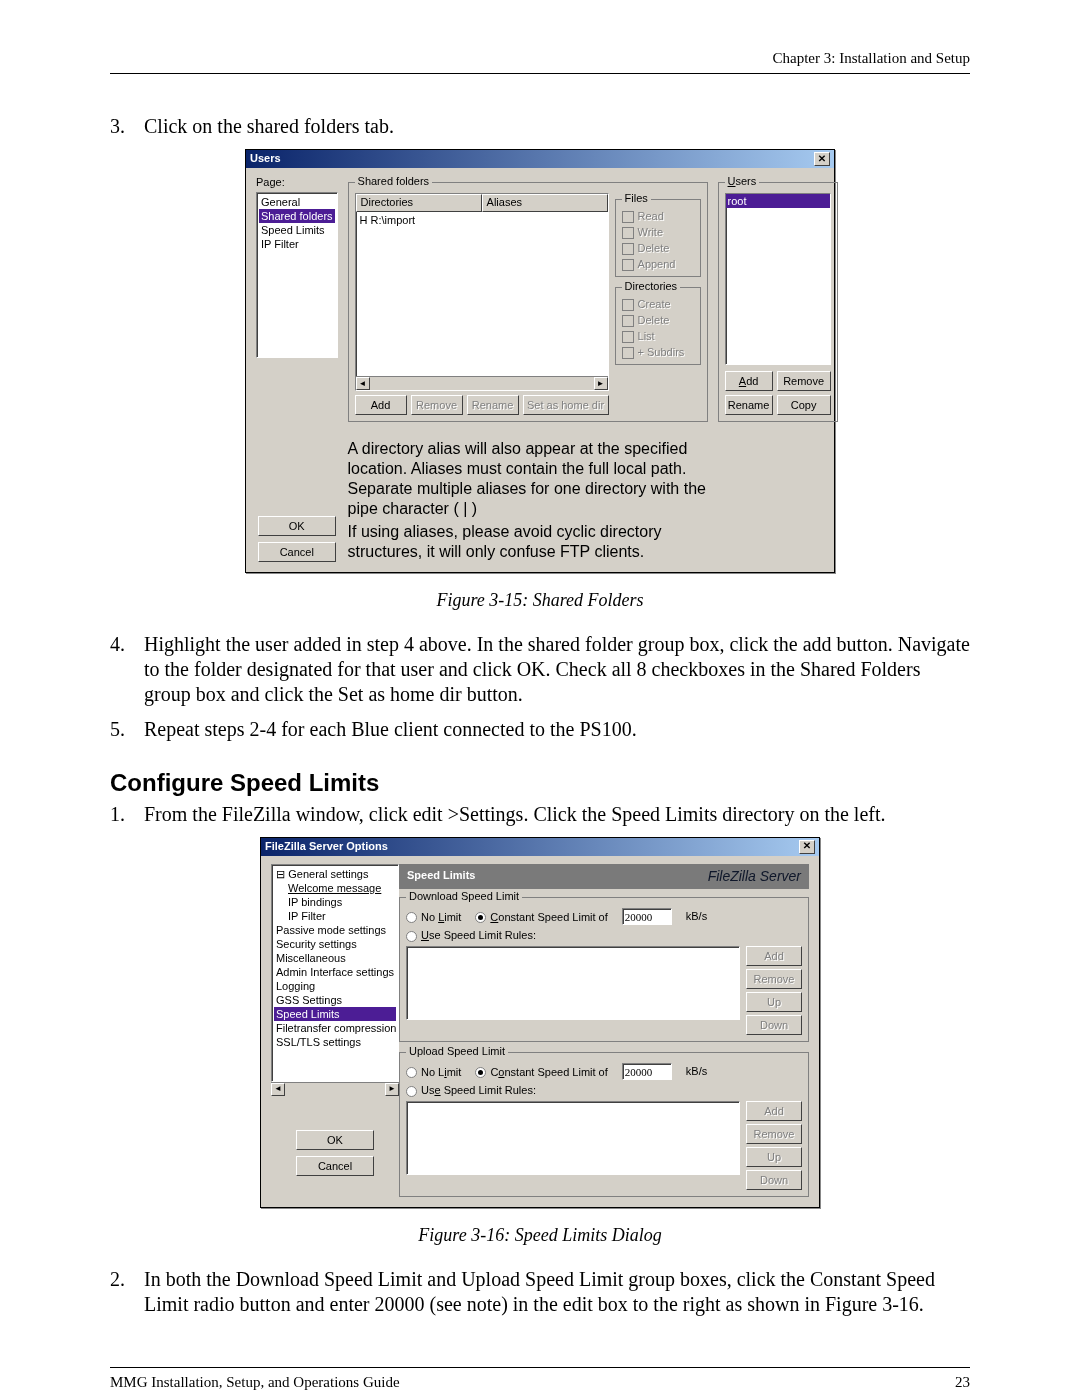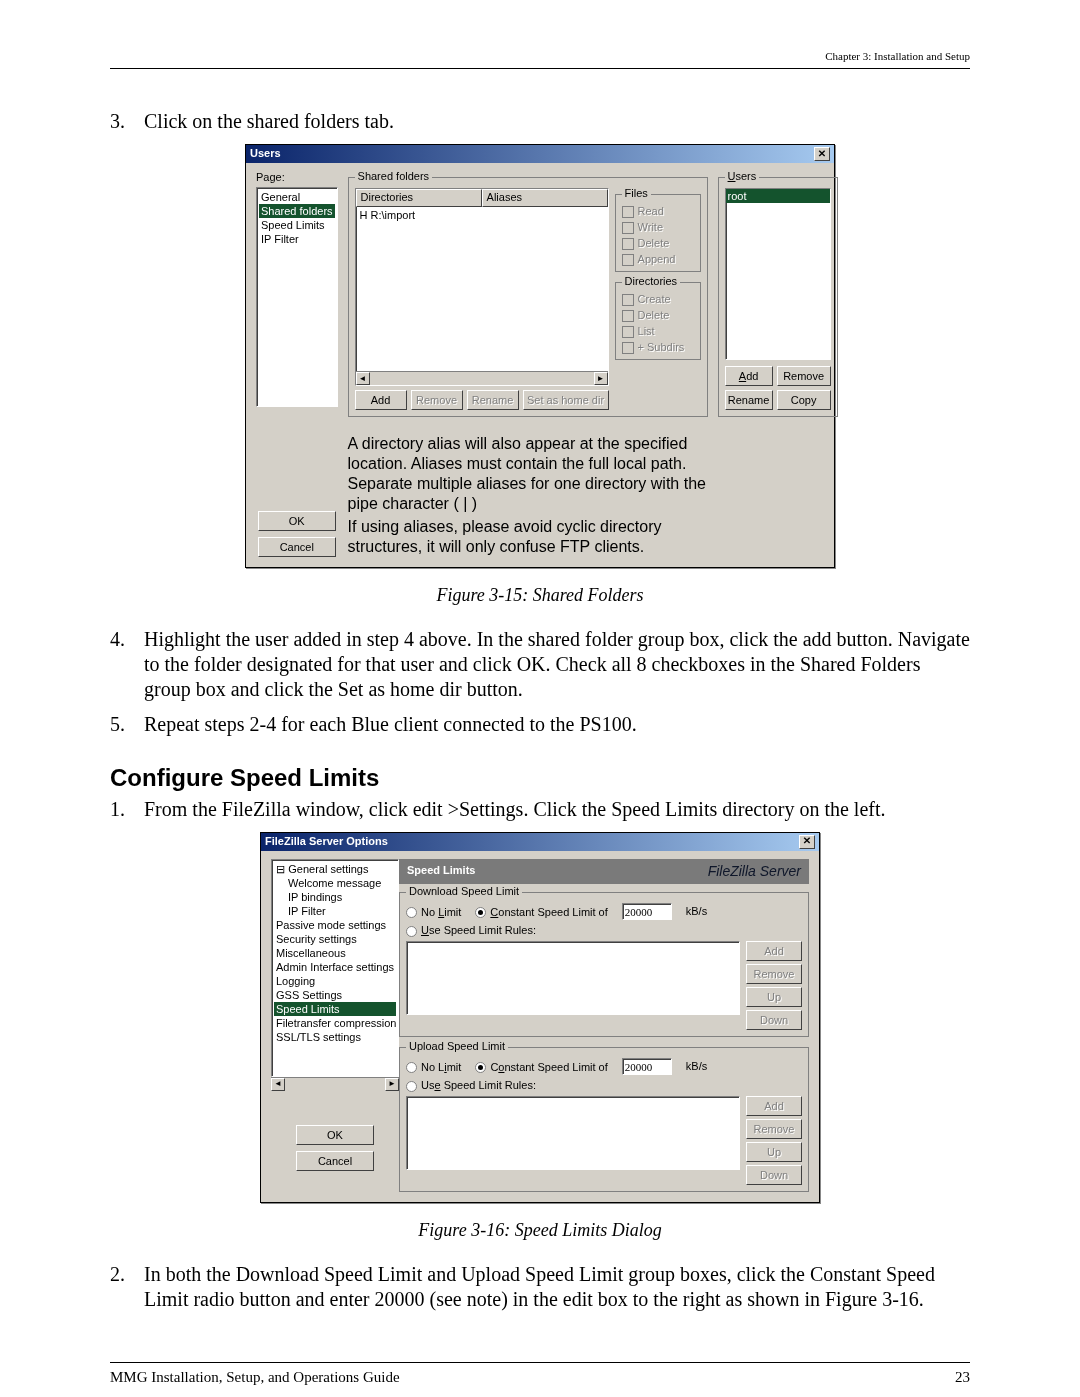--- a/index.html
+++ b/index.html
@@ -1,18 +1,18 @@
 <!DOCTYPE html>
 <html><head>
 <meta charset="utf-8">
 <style>
   * { box-sizing: border-box; }
   body { margin: 0; padding: 0; font-family: "Times New Roman", serif; background: #fff; width: 1080px; }
   .page { padding: 50px 110px 40px 110px; }
-  .header { text-align: right; font-size: 11px; padding-bottom: 6px; border-bottom: 1px solid #000; margin-bottom: 40px; }
+  .header { text-align: right; font-size: 15px; padding-bottom: 6px; border-bottom: 1px solid #000; margin-bottom: 40px; }
   .body { font-size: 20px; line-height: 1.25; }
   .step { display: flex; margin-bottom: 10px; }
   .step .num { width: 34px; flex: none; }
   .step .txt { flex: 1; }
   .fig-wrap { text-align: center; margin: 10px 0 16px; }
   .figcap { font-style: italic; font-size: 18px; text-align: center; margin: 14px 0 20px; }
   h2.section { font-family: Arial, Helvetica, sans-serif; font-size: 24px; font-weight: bold; margin: 26px 0 4px; }
   .footer { border-top: 1px solid #000; margin-top: 50px; padding-top: 6px; font-size: 15px; display: flex; justify-content: space-between; }
 
   
@@ -27,21 +27,21 @@
   .winbtn.wide { width: 78px; }
   .winbtn[disabled], .disabled-text { color: #808080; text-shadow: 1px 1px 0 #fff; }
   .groupbox { border: 1px solid #808080; position: relative; padding: 10px 6px 6px 6px; margin-top: 6px; }
   .groupbox > .gtitle { position: absolute; top: -8px; left: 6px; background: #d4d0c8; padding: 0 3px; }
   .chk { width: 12px; height: 12px; border: 1px solid #808080; background: #fff; display: inline-block; vertical-align: middle; margin-right: 4px; }
   .chk.disabled { background: #d4d0c8; }
   .chkrow { white-space: nowrap; line-height: 16px; }
   .radio { width: 11px; height: 11px; border: 1px solid #808080; border-radius: 50%; background: #fff; display: inline-block; vertical-align: middle; margin-right: 4px; position: relative; }
   .radio.sel::after { content: ""; position: absolute; left: 2px; top: 2px; width: 5px; height: 5px; background: #000; border-radius: 50%; }
   .tree-item { padding: 0 2px; line-height: 14px; white-space: nowrap; }
-  .tree-sel { background: #14532d; color: #fff; }
+  .tree-sel { background: #4c1d95; color: #fff; }
   .scrollbar-h { height: 14px; background: #d4d0c8; border-top: 1px solid #808080; display: flex; justify-content: space-between; }
   .sb-btn { width: 14px; height: 13px; font-size: 8px; display: flex; align-items: center; justify-content: center; }
   u { text-decoration: underline; }
   .banner { background: #7a7a7a; color: #fff; padding: 4px 8px; display: flex; justify-content: space-between; align-items: center; font-weight: bold; }
   .banner .brand { color: #0f172a; font-weight: normal; font-style: italic; font-size: 14px; }
   input.wininp { height: 17px; font: 11px Tahoma; padding: 0 2px; }
 </style>
 </head>
 <body>
 
@@ -58,21 +58,21 @@
     <div class="fig-wrap">
       <div class="win" style="width:590px;">
         <div class="titlebar">
           <span>Users</span>
           <span class="xbtn">✕</span>
         </div>
         <div class="wbody" style="display:flex; gap:10px;">
 
           <div style="width:110px; display:flex; flex-direction:column;">
             <span class="lbl">Page:</span>
-            <div class="sunken" style="flex:0 0 auto; height:220px; padding:2px;">
+            <div class="sunken" style="flex:0 0 auto; height:166px; padding:2px;">
               <div class="tree-item">General</div>
               <div class="tree-item tree-sel">Shared folders</div>
               <div class="tree-item">Speed Limits</div>
               <div class="tree-item">IP Filter</div>
             </div>
             <div style="flex:1;"></div>
             <button class="raised winbtn wide" style="margin:48px auto 6px;">OK</button>
             <button class="raised winbtn wide" style="margin:0 auto;">Cancel</button>
           </div>
 
@@ -166,21 +166,21 @@
       <div class="win" style="width:560px;">
         <div class="titlebar">
           <span>FileZilla Server Options</span>
           <span class="xbtn">✕</span>
         </div>
         <div class="wbody" style="display:flex; gap:0;">
 
           <div style="width:128px; display:flex; flex-direction:column;">
             <div class="sunken" style="height:218px; padding:2px; overflow:hidden;">
               <div class="tree-item">⊟ <span>General settings</span></div>
-              <div class="tree-item" style="padding-left:14px;">Welcome message</div>
+              <div class="tree-item" style="padding-left:14px;text-decoration:underline;">Welcome message</div>
               <div class="tree-item" style="padding-left:14px;">IP bindings</div>
               <div class="tree-item" style="padding-left:14px;">IP Filter</div>
               <div class="tree-item">Passive mode settings</div>
               <div class="tree-item">Security settings</div>
               <div class="tree-item">Miscellaneous</div>
               <div class="tree-item">Admin Interface settings</div>
               <div class="tree-item">Logging</div>
               <div class="tree-item">GSS Settings</div>
               <div class="tree-item tree-sel">Speed Limits</div>
               <div class="tree-item">Filetransfer compression</div>

